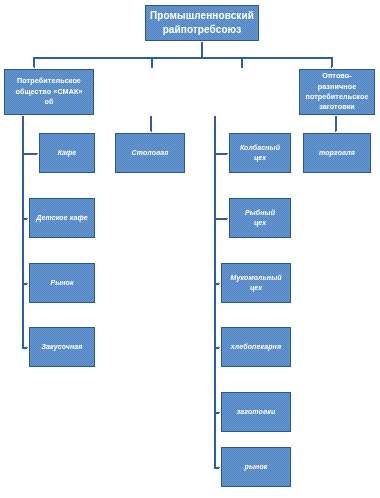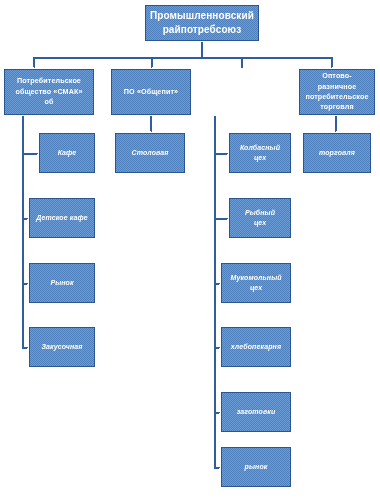--- a/index.html
+++ b/index.html
@@ -92,29 +92,26 @@
   <div class="conn v" style="left:151px; top:57px; width:2px; height:11px;"></div>
   <div class="conn v" style="left:241px; top:57px; width:2px; height:11px;"></div>
   <div class="conn v" style="left:331px; top:57px; width:2px; height:11px;"></div>
 
   <div class="node lvl1" style="left:3px; top:68px; width:92px; height:48px;">
     <span class="node-label">Потребительское
 общество «СМАК»
 об</span>
   </div>
 
-  <div class="node lvl1" style="left:110px; top:68px; width:82px; height:48px;">
-    <span class="node-label">ПО «Общепит»</span>
-  </div>
 
 
   <div class="node lvl1" style="left:298px; top:68px; width:78px; height:48px;">
     <span class="node-label">Оптово-разничное
 потребительское
-торговля</span>
+заготовки</span>
   </div>
 
   <div class="conn v" style="left:22px; top:116px; width:2px; height:232px;"></div>
   <div class="conn h" style="left:22px; top:153px; width:16px; height:2px;"></div>
   <div class="conn h" style="left:22px; top:218px; width:16px; height:2px;"></div>
   <div class="conn h" style="left:22px; top:283px; width:16px; height:2px;"></div>
   <div class="conn h" style="left:22px; top:347px; width:16px; height:2px;"></div>
 
   <div class="node lvl2" style="left:38px; top:132px; width:58px; height:42px;">
     <span class="node-label">Кафе</span>

